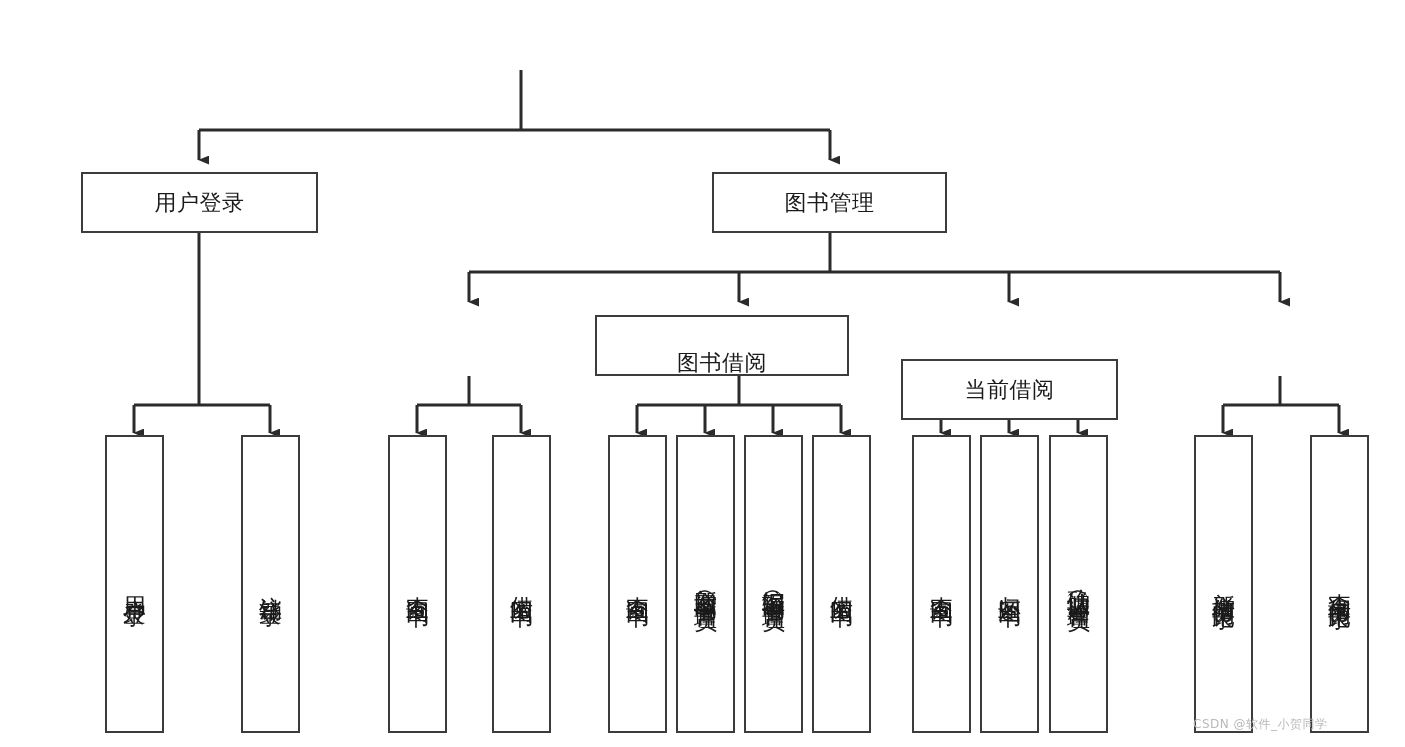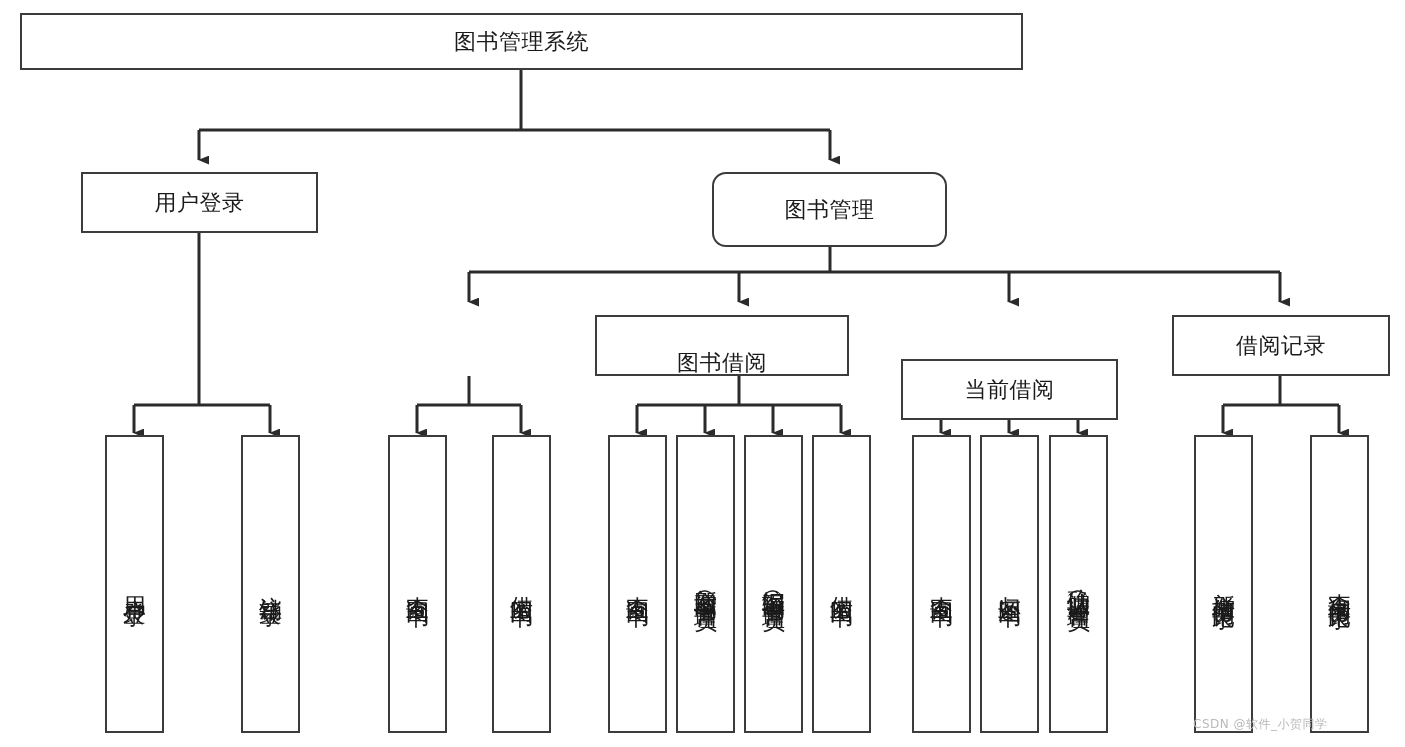--- a/index.html
+++ b/index.html
@@ -114,39 +114,33 @@
       <line x1="1009" y1="405" x2="1009" y2="433" marker-end="url(#arrowhead)"></line>
       <line x1="1078" y1="405" x2="1078" y2="433" marker-end="url(#arrowhead)"></line>
 
       <line x1="1280" y1="376" x2="1280" y2="405"></line>
       <line x1="1223" y1="405" x2="1339" y2="405"></line>
       <line x1="1223" y1="405" x2="1223" y2="433" marker-end="url(#arrowhead)"></line>
       <line x1="1339" y1="405" x2="1339" y2="433" marker-end="url(#arrowhead)"></line>
     </g>
   </svg>
 
-  <div class="node-box node-h" style="left:20px; top:13px; width:1003px; height:57px;">
-    <span class="node-label">图书管理系统</span>
-  </div>
 
   <div class="node-box node-h" style="left:81px; top:172px; width:237px; height:61px;">
     <span class="node-label">用户登录</span>
   </div>
-  <div class="node-box node-h" style="left:712px; top:172px; width:235px; height:75px;border-radius:14px;">
+  <div class="node-box node-h" style="left:712px; top:172px; width:235px; height:61px;">
     <span class="node-label">图书管理</span>
   </div>
 
   <div class="node-box node-h" style="left:595px; top:315px; width:254px; height:61px;align-items:flex-end;">
     <span class="node-label">图书借阅</span>
   </div>
   <div class="node-box node-h" style="left:901px; top:315px; width:217px; height:61px;margin-top:44px;">
     <span class="node-label">当前借阅</span>
-  </div>
-  <div class="node-box node-h" style="left:1172px; top:315px; width:218px; height:61px;">
-    <span class="node-label">借阅记录</span>
   </div>
 
   <div class="node-box node-v" style="left:105px; top:435px; width:59px; height:298px;">
     <span class="node-label">用户登录</span>
   </div>
   <div class="node-box node-v" style="left:241px; top:435px; width:59px; height:298px;">
     <span class="node-label">注销登录</span>
   </div>
 
   <div class="node-box node-v" style="left:388px; top:435px; width:59px; height:298px;">

